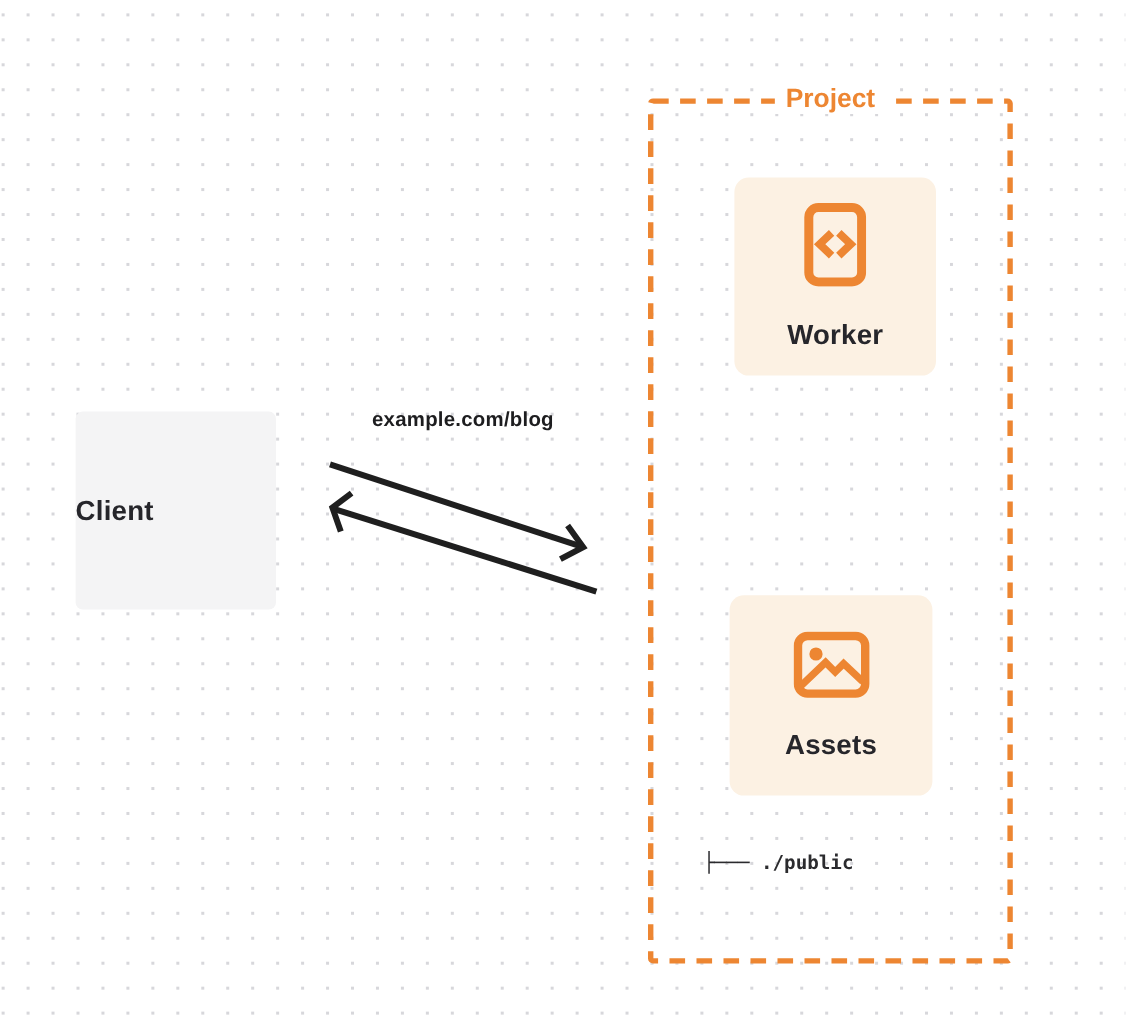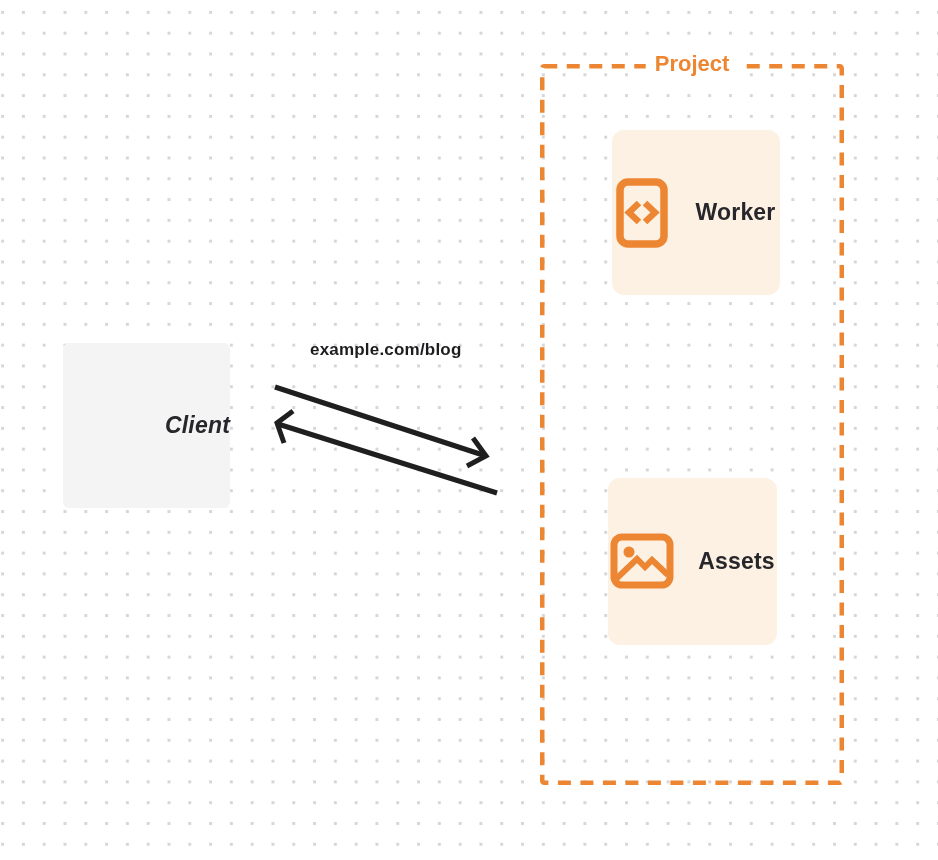--- a/index.html
+++ b/index.html
@@ -19,43 +19,43 @@
     background-color:#fff;
     background-image:radial-gradient(circle,var(--dot) 1.4px,transparent 1.6px);
     background-size:20.8px 20.8px;
     background-position:13px 2px;
     font-family:"Liberation Sans",sans-serif;
     color:var(--ink);
   }
   .client-box{
     position:absolute;left:63px;top:343px;width:167px;height:165px;
     background:var(--client-bg);border-radius:6px;
-    display:flex;align-items:center;justify-content:flex-end;font-style:italic;
+    display:flex;align-items:center;justify-content:flex-start;
   }
   .node-label{font-size:23px;font-weight:700;color:var(--ink);letter-spacing:.2px;}
   .request-label{
     position:absolute;left:282px;top:340px;
     font-size:17px;font-weight:700;color:#1d1d1f;letter-spacing:.2px;
     white-space:nowrap;
     margin-left:28px;
   }
   .arrows{position:absolute;left:0;top:0;width:938px;height:860px;pointer-events:none;}
   .arrows .stroke{stroke:var(--arrow);stroke-width:5;fill:none;stroke-linecap:butt;stroke-linejoin:miter;}
-  .project-box{position:absolute;left:540px;top:64px;width:304px;height:721px;text-decoration:underline;}
+  .project-box{position:absolute;left:540px;top:82px;width:304px;height:721px;text-decoration:underline;}
   .dash-svg{position:absolute;left:0;top:0;width:100%;height:100%;overflow:visible;}
   .dash-rect{fill:none;stroke:var(--accent);stroke-width:4.5;}
   .project-label{
     position:absolute;top:-13px;left:50%;transform:translateX(-50%);
     background:#fff;padding:0 9px;
     font-size:22px;font-weight:700;color:var(--accent);line-height:26px;
     white-space:nowrap;
   }
   .card{
     position:absolute;background:var(--card-bg);border-radius:12px;
-    display:flex;flex-direction:row;align-items:center;justify-content:center;
+    display:flex;flex-direction:column;align-items:center;justify-content:center;
   }
   .card-worker{left:72px;top:66px;width:168px;height:165px;gap:27px;}
   .card-assets{left:68px;top:414px;width:169px;height:167px;gap:24px;align-items:center;}
   .icon-stroke{stroke:var(--accent);fill:none;}
   .icon-fill{fill:var(--accent);}
   .file-tree{
     position:absolute;left:46px;top:584px;
     font-family:"DejaVu Sans Mono","Liberation Mono",monospace;
     font-size:16px;line-height:21px;font-weight:700;
     color:#2b2b2e;white-space:pre;
@@ -101,17 +101,18 @@
     <div class="card card-assets">
       <svg width="64" height="57" viewBox="0 0 64 57" xmlns="http://www.w3.org/2000/svg">
         <rect class="icon-stroke" x="4" y="4" width="56" height="48" rx="8" stroke-width="7"></rect>
         <circle class="icon-fill" cx="19" cy="19" r="5.5"></circle>
         <polyline class="icon-stroke" points="6,46 27,26 35,34 42,27 58,42" stroke-width="6"></polyline>
       </svg>
       <span class="node-label">Assets</span>
     </div>
 
     <div class="file-tree">
+      <div>├─── ./public</div>
       
     </div>
   </div>
 
 </div>
 
 </body></html>

